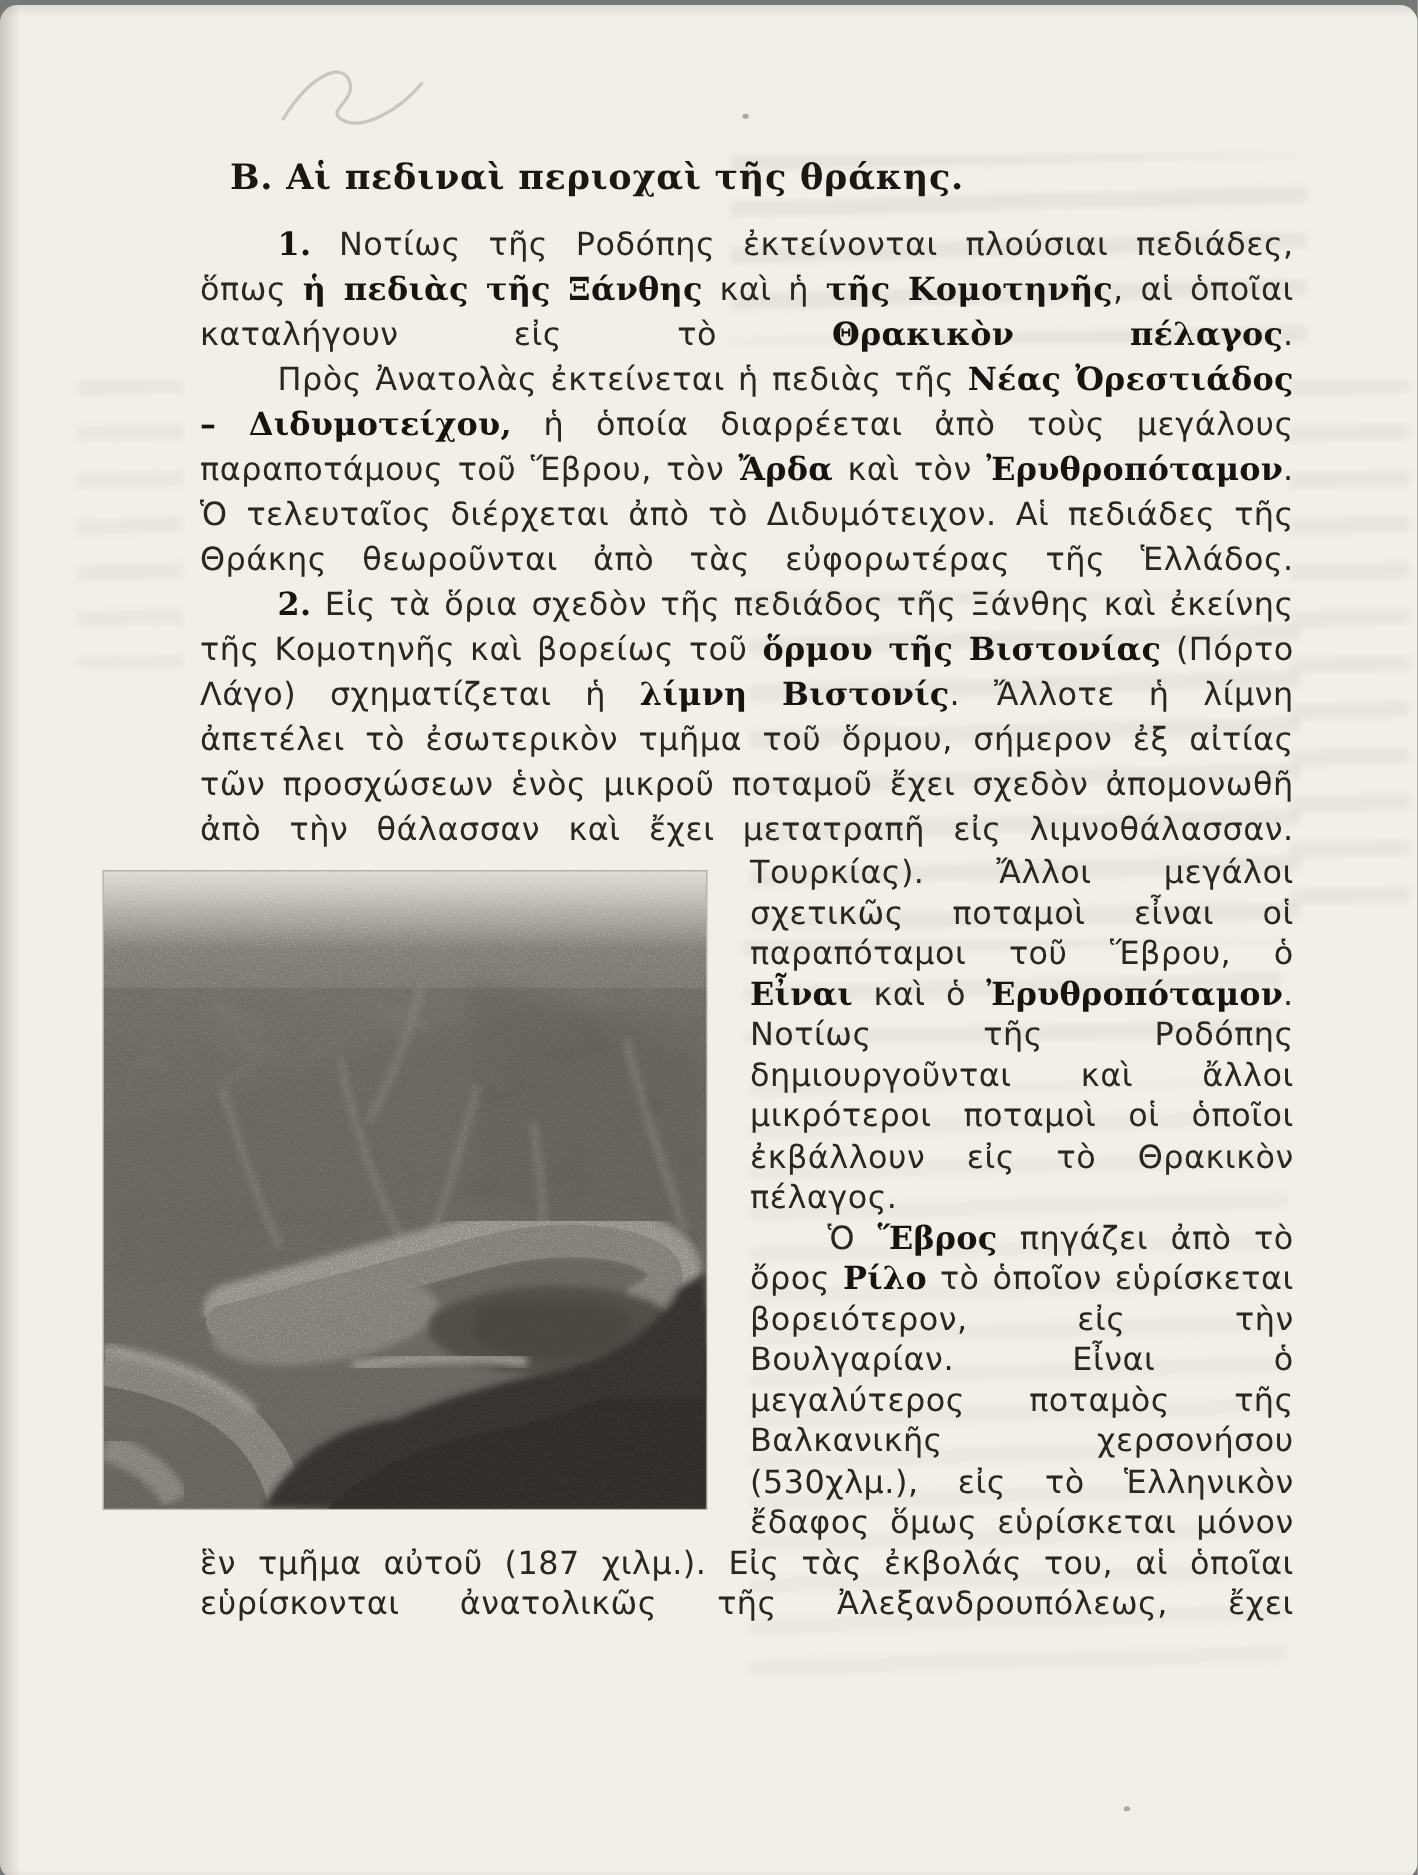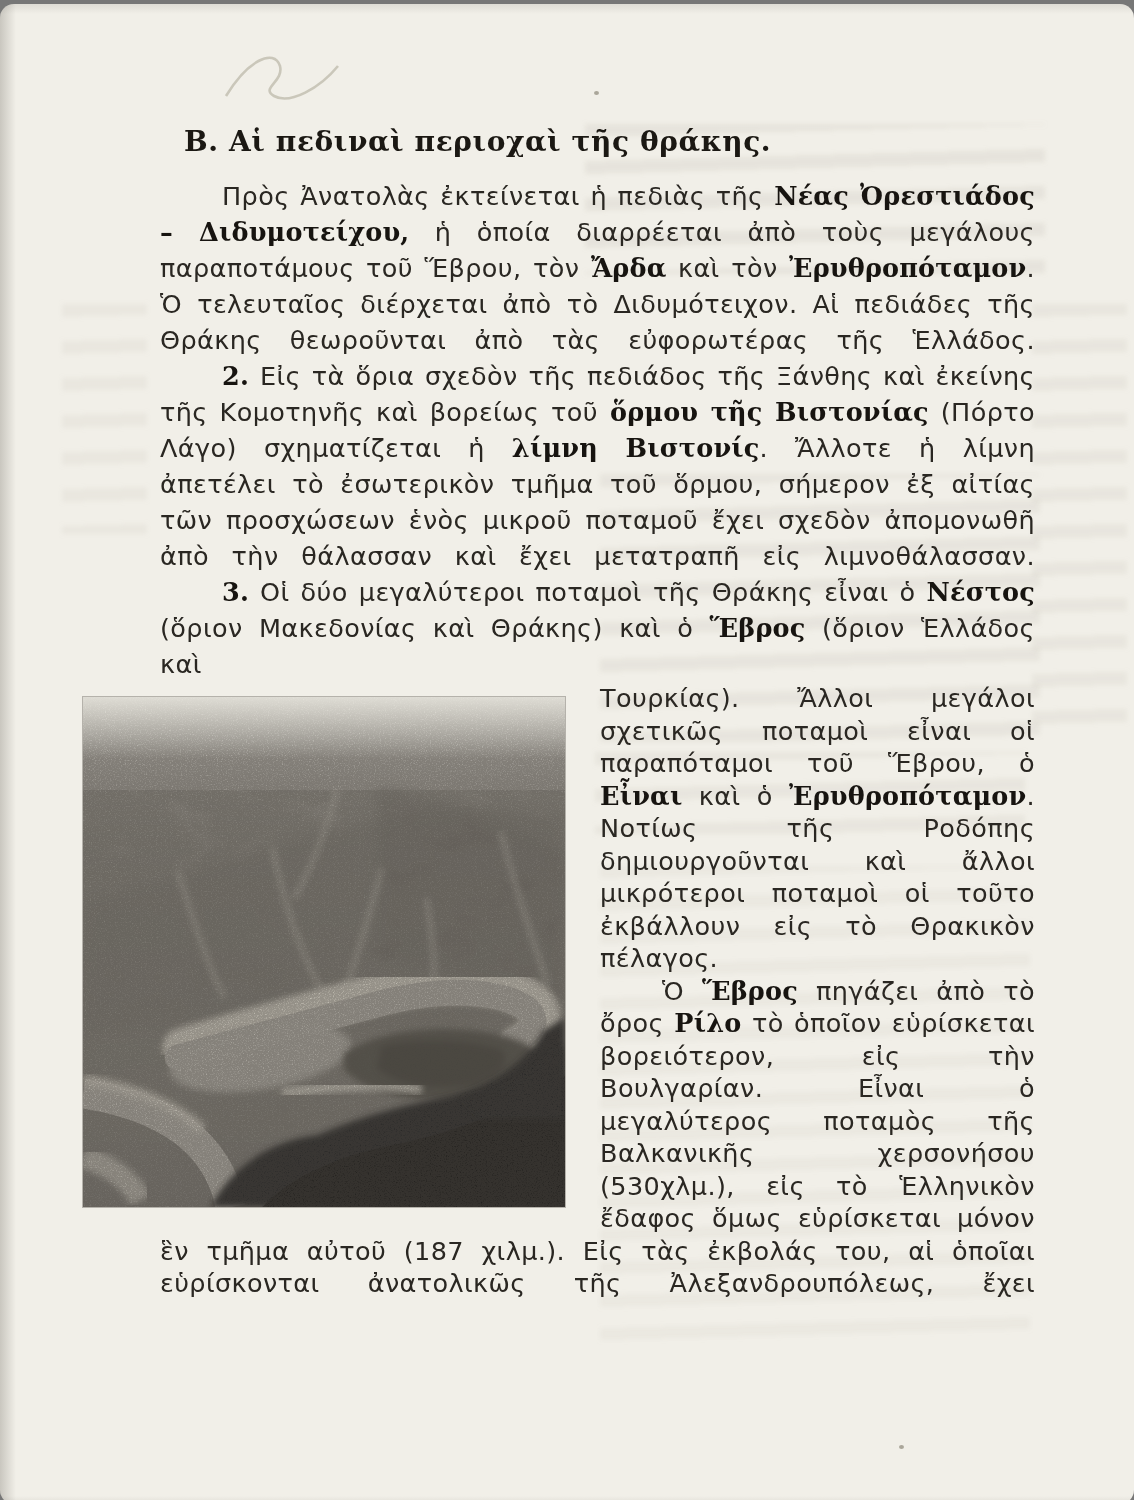--- a/index.html
+++ b/index.html
@@ -62,23 +62,23 @@
   <div class="ghost" style="left:62px;top:300px;width:85px;height:230px;opacity:.35;"></div>
   <div class="ghost" style="left:1032px;top:300px;width:95px;height:430px;opacity:.40;"></div>
   <div class="ghost" style="left:600px;top:470px;width:440px;height:268px;opacity:.45;"></div>
   <div class="ghost" style="left:595px;top:748px;width:430px;height:82px;opacity:.40;"></div>
   <div class="ghost" style="left:600px;top:862px;width:430px;height:478px;opacity:.30;background:repeating-linear-gradient(178.5deg,rgba(128,120,104,.17) 0px,rgba(128,120,104,.17) 12px,rgba(0,0,0,0) 12px,rgba(0,0,0,0) 33px);"></div>
 
   <div class="content">
 
     <h1 class="heading">Β. Αἱ πεδιναὶ περιοχαὶ τῆς θράκης.</h1>
 
+    <p class="fulljust"><span class="b">1.</span><span> Νοτίως τῆς Ροδόπης ἐκτείνονται πλούσιαι πεδιάδες, ὅπως </span><span class="b">ἡ πεδιὰς τῆς Ξάνθης</span><span> καὶ ἡ </span><span class="b">τῆς Κομοτηνῆς</span><span>, αἱ ὁποῖαι καταλήγουν εἰς τὸ </span><span class="b">Θρακικὸν πέλαγος</span><span>.</span></p>
     <p class="fulljust"><span>Πρὸς Ἀνατολὰς ἐκτείνεται ἡ πεδιὰς τῆς </span><span class="b">Νέας Ὀρεστιάδος – Διδυμοτείχου,</span><span> ἡ ὁποία διαρρέεται ἀπὸ τοὺς μεγάλους παραποτάμους τοῦ Ἕβρου, τὸν </span><span class="b">Ἄρδα</span><span> καὶ τὸν </span><span class="b">Ἐρυθροπόταμον</span><span>. Ὁ τελευταῖος διέρχεται ἀπὸ τὸ Διδυμότειχον. Αἱ πεδιάδες τῆς Θράκης θεωροῦνται ἀπὸ τὰς εὐφορωτέρας τῆς Ἑλλάδος.</span></p>
     <p class="fulljust"><span class="b">2.</span><span> Εἰς τὰ ὅρια σχεδὸν τῆς πεδιάδος τῆς Ξάνθης καὶ ἐκείνης τῆς Κομοτηνῆς καὶ βορείως τοῦ </span><span class="b">ὅρμου τῆς Βιστονίας</span><span> (Πόρτο Λάγο) σχηματίζεται ἡ </span><span class="b">λίμνη Βιστονίς</span><span>. Ἄλλοτε ἡ λίμνη ἀπετέλει τὸ ἐσωτερικὸν τμῆμα τοῦ ὅρμου, σήμερον ἐξ αἰτίας τῶν προσχώσεων ἑνὸς μικροῦ ποταμοῦ ἔχει σχεδὸν ἀπομονωθῆ ἀπὸ τὴν θάλασσαν καὶ ἔχει μετατραπῆ εἰς λιμνοθάλασσαν.</span></p>
-    <p class="fulljust"><span class="b">3.</span><span> Οἱ δύο μεγαλύτεροι ποταμοὶ τῆς Θράκης εἶναι ὁ </span><span class="b">Νέστος</span><span> (ὅριον Μακεδονίας καὶ Θράκης) καὶ ὁ </span><span class="b">Ἕβρος</span><span> (ὅριον Ἑλλάδος καὶ</span></p>
 
     <div class="figure">
       <div class="photo-pad"></div>
       <svg class="photo" viewBox="0 0 484 512" preserveAspectRatio="none">
         <defs>
           <linearGradient id="gBase" x1="0" y1="0" x2="0" y2="1">
             <stop offset="0" stop-color="#dcdad2"></stop>
             <stop offset="0.06" stop-color="#c8c6bf"></stop>
             <stop offset="0.16" stop-color="#aeaba4"></stop>
             <stop offset="0.30" stop-color="#97948d"></stop>
@@ -138,17 +138,17 @@
 
         <path d="M128,512 C150,470 190,445 235,440 C280,420 330,408 370,400 C415,390 450,360 462,335 L484,322 L484,512 Z" fill="#242320" filter="url(#fBlur3)"></path>
         <path d="M180,512 C210,480 260,460 310,450 C360,440 420,420 460,395 L484,380 L484,512 Z" fill="#191816" opacity="0.9"></path>
         <path d="M380,402 C420,396 452,380 466,360 L484,350 L484,424 L400,424 Z" fill="#242320" filter="url(#fBlur3)"></path>
 
         <rect width="484" height="512" filter="url(#fGrain)" opacity="0.5"></rect>
         <rect width="484" height="62" fill="url(#gHaze)"></rect>
       </svg>
     </div>
 
-    <p class="cont col"><span>Τουρκίας). Ἄλλοι μεγάλοι σχετικῶς ποταμοὶ εἶναι οἱ παραπόταμοι τοῦ Ἕβρου, ὁ </span><span class="b">Εἶναι</span><span> καὶ ὁ </span><span class="b">Ἐρυθροπόταμον</span><span>. Νοτίως τῆς Ροδόπης δημιουργοῦνται καὶ ἄλλοι μικρότεροι ποταμοὶ οἱ τοῦτο ἐκβάλλουν εἰς τὸ Θρακικὸν πέλαγος.</span></p>
+    <p class="cont col"><span>Τουρκίας). Ἄλλοι μεγάλοι σχετικῶς ποταμοὶ εἶναι οἱ παραπόταμοι τοῦ Ἕβρου, ὁ </span><span class="b">Εἶναι</span><span> καὶ ὁ </span><span class="b">Ἐρυθροπόταμον</span><span>. Νοτίως τῆς Ροδόπης δημιουργοῦνται καὶ ἄλλοι μικρότεροι ποταμοὶ οἱ ὁποῖοι ἐκβάλλουν εἰς τὸ Θρακικὸν πέλαγος.</span></p>
     <p class="col fulljust"><span>Ὁ </span><span class="b">Ἕβρος</span><span> πηγάζει ἀπὸ τὸ ὄρος </span><span class="b">Ρίλο</span><span> τὸ ὁποῖον εὑρίσκεται βορειότερον, εἰς τὴν Βουλγαρίαν. Εἶναι ὁ μεγαλύτερος ποταμὸς τῆς Βαλκανικῆς χερσονήσου (530χλμ.), εἰς τὸ Ἑλληνικὸν ἔδαφος ὅμως εὑρίσκεται μόνον ἓν τμῆμα αὐτοῦ (187 χιλμ.). Εἰς τὰς ἐκβολάς του, αἱ ὁποῖαι εὑρίσκονται ἀνατολικῶς τῆς Ἀλεξανδρουπόλεως, ἔχει</span></p>
 
   </div>
 </div>
 
 </body></html>

